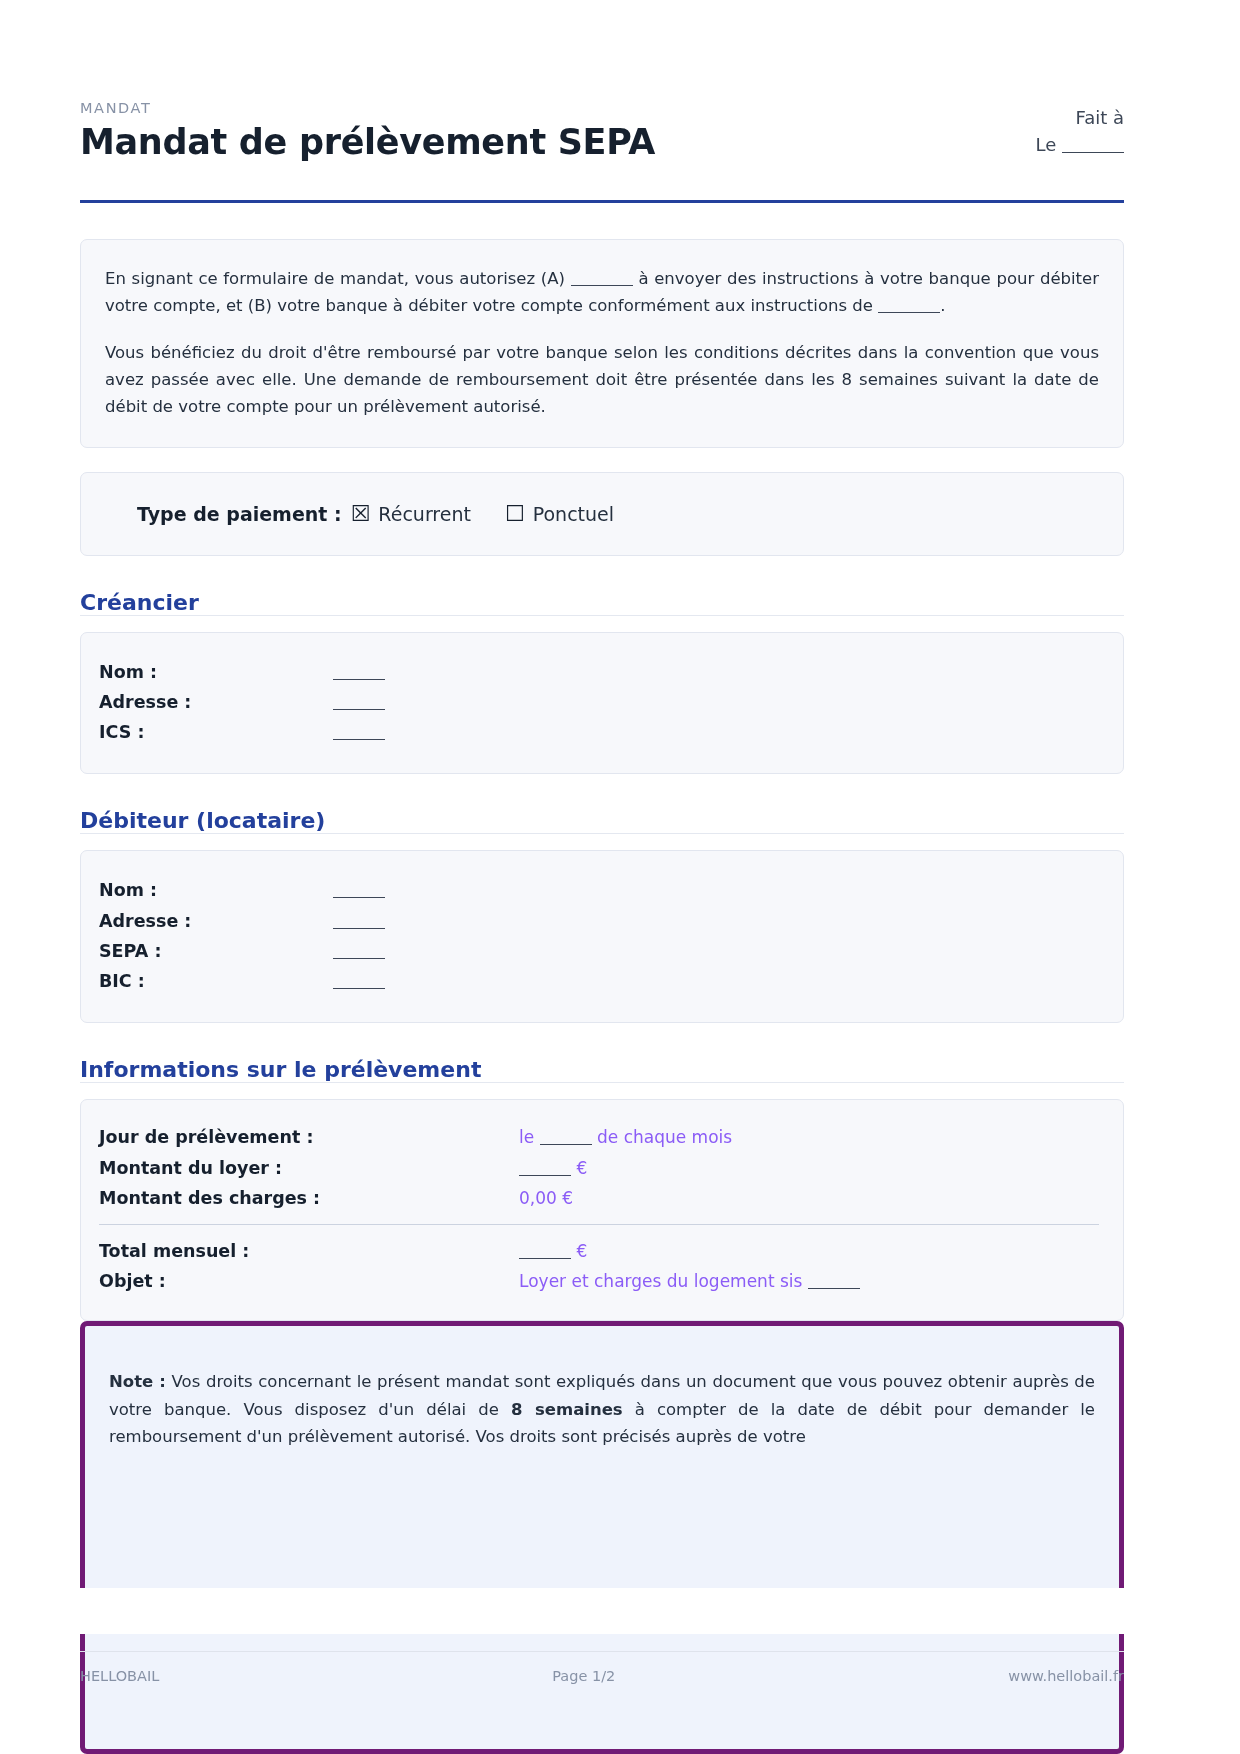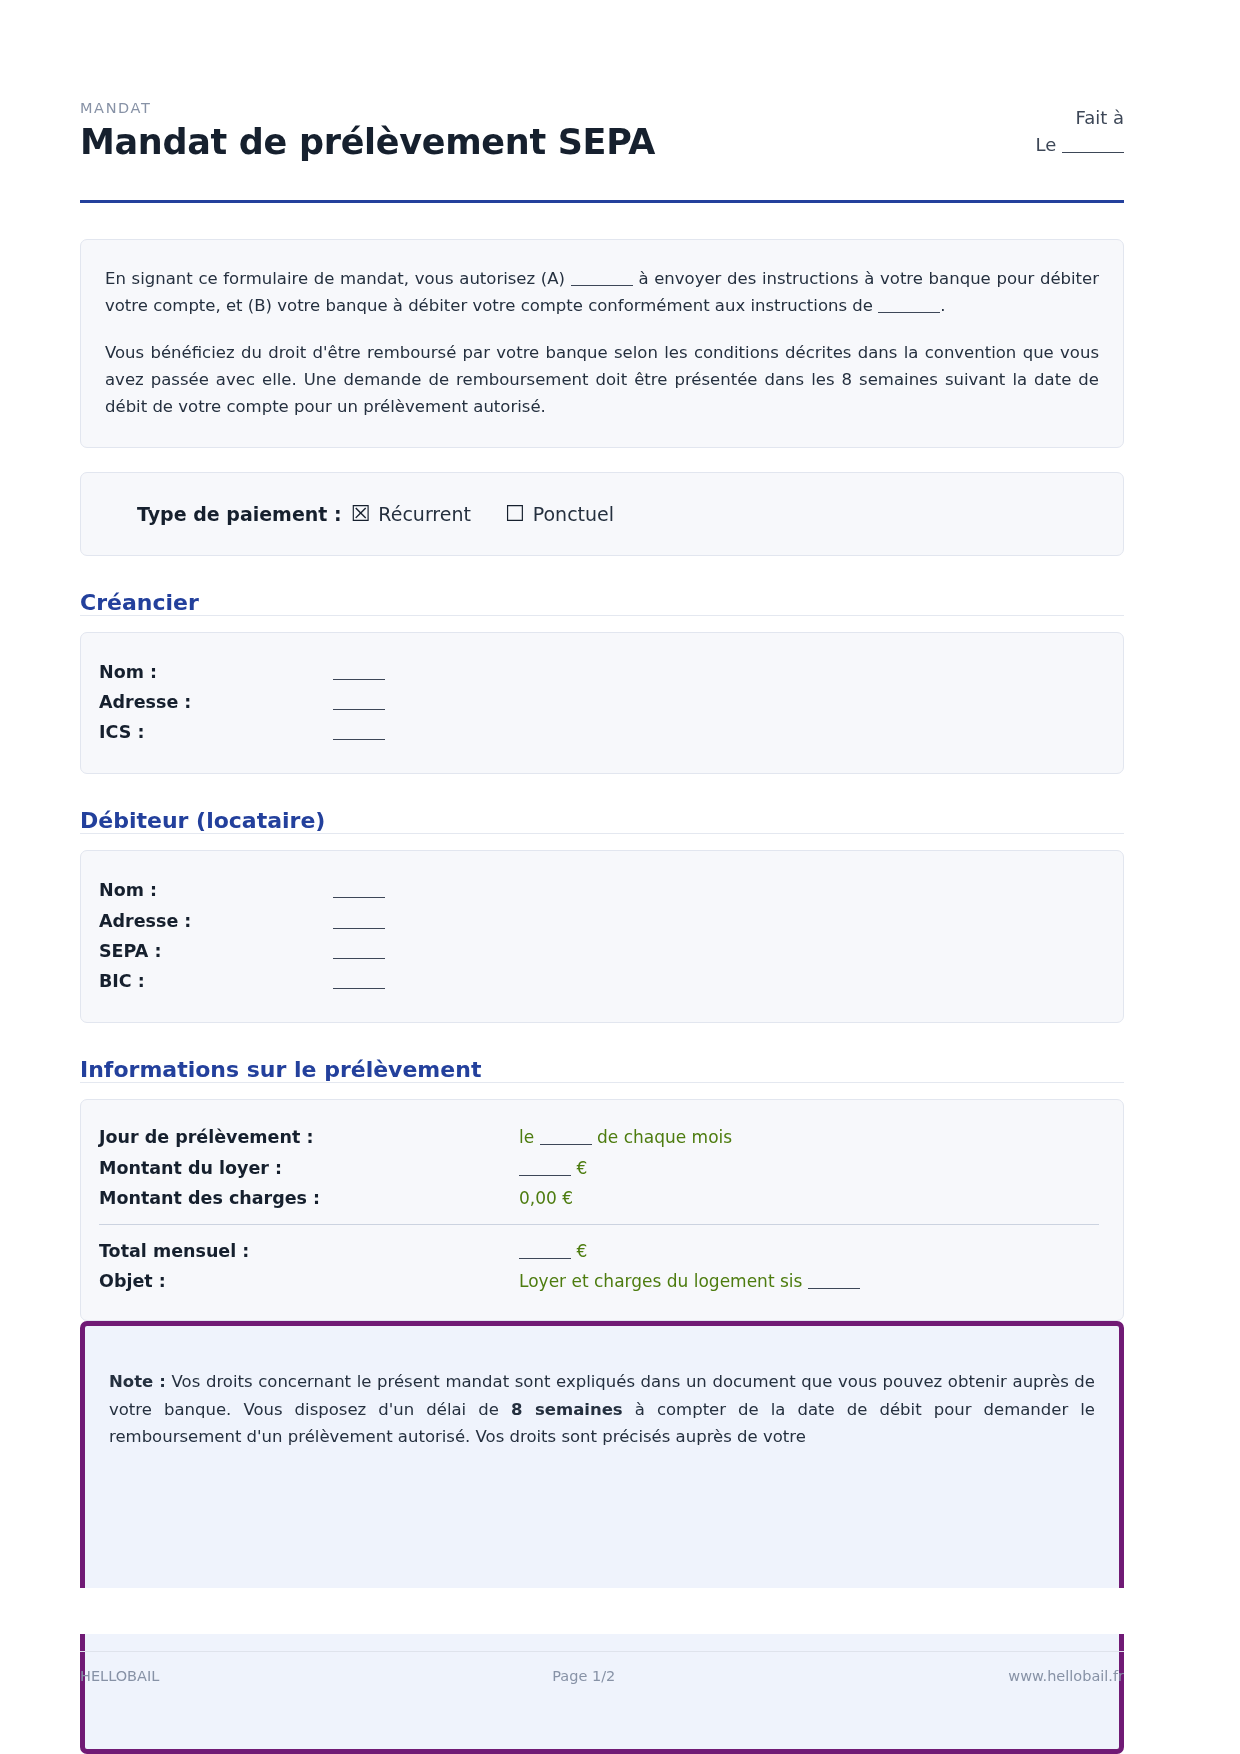--- a/index.html
+++ b/index.html
@@ -150,21 +150,21 @@
   }
   .fname {
     font-weight: 700;
     font-size: 17.5px;
     color: #16202e;
     width: 234px;
     flex: 0 0 234px;
   }
   .fval {
     font-size: 17px;
-    color: #4d7c0f;
+    color: #8b5cf6;
   }
 
   
   .fieldbox.prelev { padding: 22px 24px 24px 18px; }
   .frow.wide .fname { width: 420px; flex: 0 0 420px; }
   .divider {
     border-top: 1px solid #ccd3e0;
     margin: 11px 0 11px 0;
   }
 

